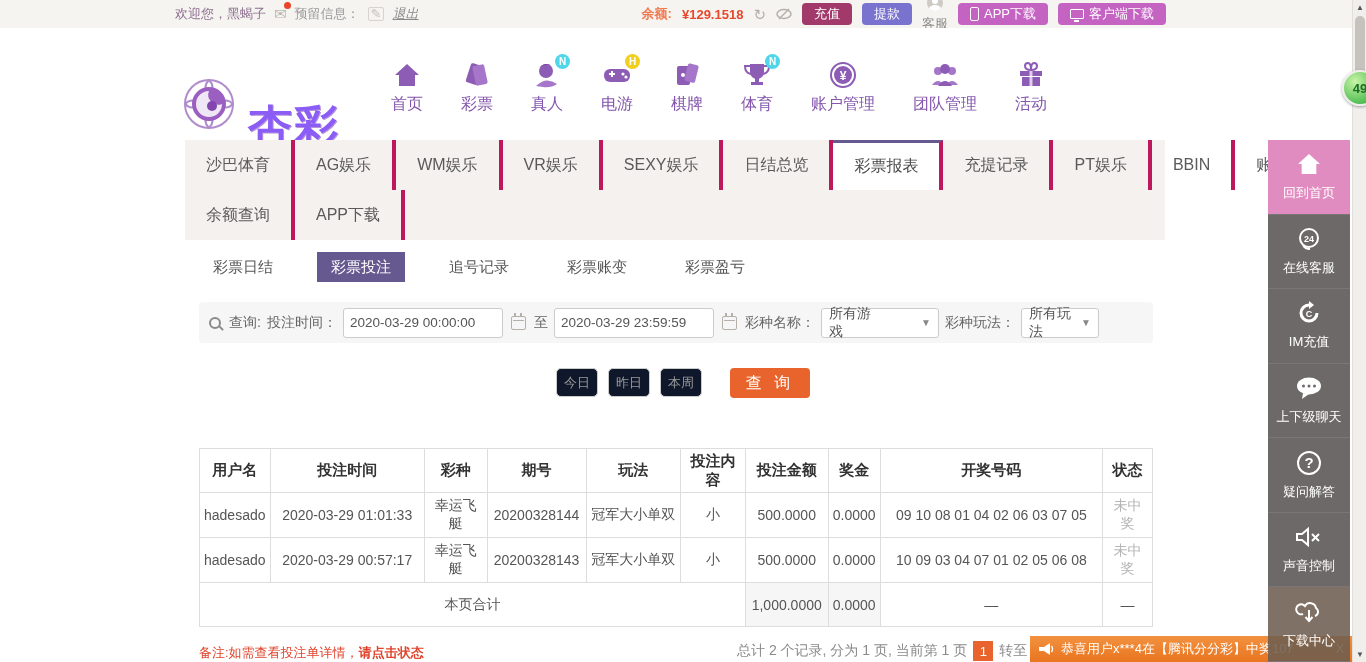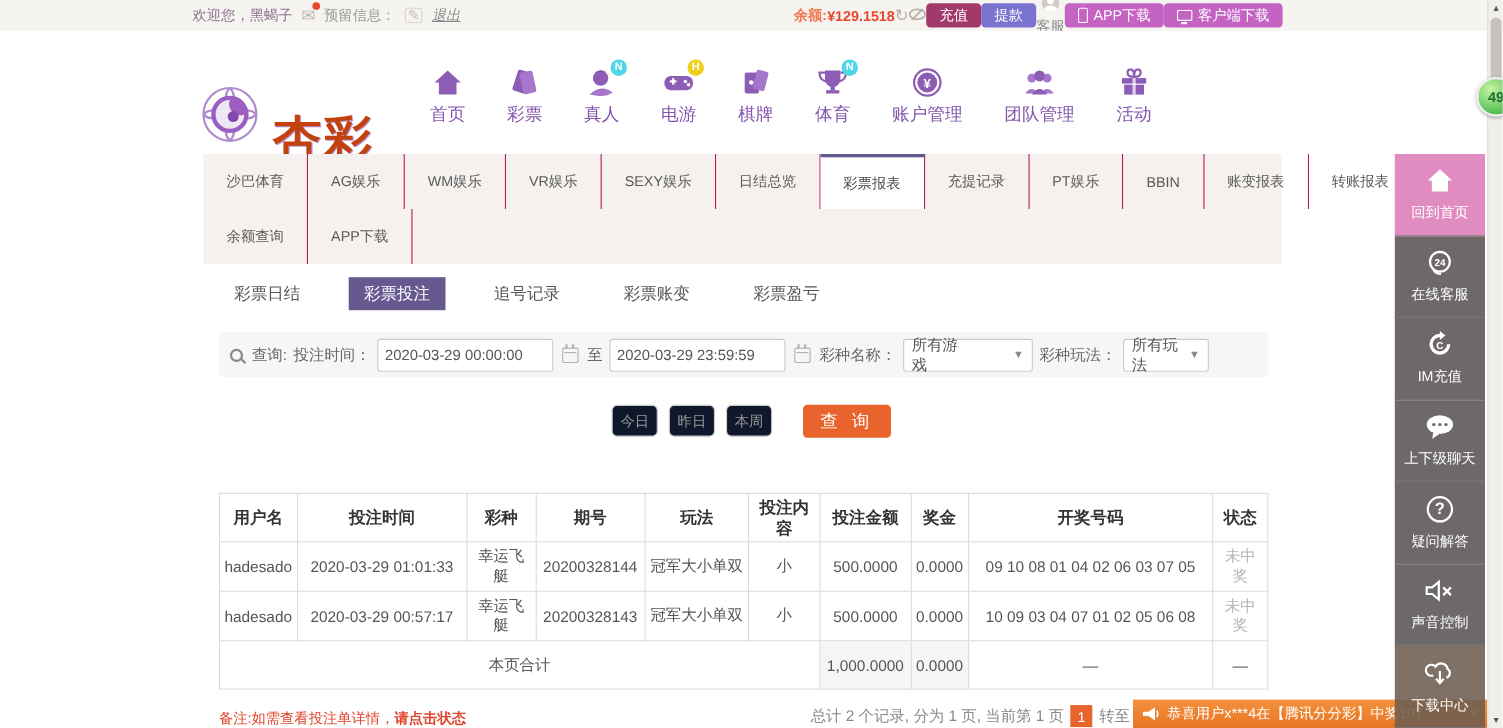--- a/index.html
+++ b/index.html
@@ -9,57 +9,57 @@
 
   
   .topbar { position:absolute; left:0; top:0; width:1366px; height:28px;
     background:#f6f4f1; display:flex; align-items:center; font-size:13px; color:#999; }
   .topbar-left { position:absolute; left:175px; top:0; height:28px; display:flex; align-items:center; gap:8px; }
   .welcome { color:#8d7090; }
   .icon-mail { position:relative; color:#b9b4ae; font-size:15px; cursor:pointer; }
   .icon-mail .dot { position:absolute; right:-4px; top:-3px; width:7px; height:7px; border-radius:50%; background:#e8452c; }
   .icon-edit { color:#c3beb8; font-size:13px; border:1px solid #d8d3cc; border-radius:2px; padding:0 2px; line-height:12px; }
   .logout { font-style:italic; color:#8a8a8a; text-decoration:underline; cursor:pointer; }
-  .topbar-right { position:absolute; right:200px; top:0; height:28px; display:flex; align-items:center; }
+  .topbar-right { position:absolute; right:200px; top:0; height:28px; display:flex; align-items:center; gap:10px; }
   .bal-label { color:#ef7a52; font-weight:bold; }
   .bal-value { color:#e8472b; font-weight:bold; }
   .tb-ico { color:#b5b0aa; font-size:15px; cursor:pointer; line-height:1; }
   .pill { height:22px; border-radius:4px; color:#fff; font-size:13px; padding:0 12px;
     display:flex; align-items:center; gap:5px; cursor:pointer; border:none; }
   .pill-deposit { background:#a13a6a; }
   .pill-withdraw { background:#7a72cf; }
   .service { display:flex; align-items:center; gap:4px; color:#8a8a8a; cursor:pointer;flex-direction:column; }
   .avatar { width:16px; height:16px; border-radius:50%; background:#cfcac4; position:relative; overflow:hidden; }
   .avatar:before { content:""; position:absolute; left:5px; top:3px; width:6px; height:6px; border-radius:50%; background:#fff; }
   .avatar:after { content:""; position:absolute; left:2px; top:10px; width:12px; height:8px; border-radius:50%; background:#fff; }
   .pill-app,.pill-client { background:#c563c3; }
   .glyph-phone { display:inline-block; width:9px; height:14px; border:1.5px solid #fff; border-radius:2px; }
   .glyph-monitor { display:inline-block; width:14px; height:10px; border:1.5px solid #fff; border-radius:1px; position:relative; }
   .glyph-monitor:after { content:""; position:absolute; left:3px; bottom:-4px; width:5px; height:2px; background:#fff; }
 
   
   .header { position:absolute; left:0; top:28px; width:1366px; height:110px; background:#fff; }
   .logo { position:absolute; left:178px; top:24px; display:flex; align-items:center; gap:8px; cursor:pointer; }
-  .logo-text { font-size:44px; font-weight:bold; color:#c2410c; letter-spacing:2px;
+  .logo-text { font-size:44px; font-weight:bold; color:#8b5cf6; letter-spacing:2px;
     text-shadow:1px 1px 0 #b694d8; font-family:"DejaVu Sans",sans-serif;margin-top:45px; }
   .nav { position:absolute; left:372px; top:32px; display:flex; align-items:flex-end; gap:0; }
   .nav-item { width:70px; display:flex; flex-direction:column; align-items:center; gap:4px; cursor:pointer; position:relative; }
   .nav-item.wide { width:102px; }
   .nav-label { font-size:16px; color:#8456ad; white-space:nowrap; }
   .nav-ico { width:30px; height:30px; position:relative; display:flex; align-items:center; justify-content:center; }
   .badge { position:absolute; top:-6px; right:-8px; width:15px; height:15px; border-radius:50%;
     color:#fff; font-size:10px; font-weight:bold; display:flex; align-items:center; justify-content:center; }
   .badge-n { background:#4fd6e8; }
   .badge-h { background:#f0cf1d; }
 
   
   .tabstrip { position:absolute; left:185px; top:140px; width:980px; height:100px; background:#f4f1ee; }
   .tabrow { display:flex; height:50px; }
-  .tab { height:50px; padding:0 21px; display:flex; align-items:center; font-size:13px; color:#5a5a5a;
-    cursor:pointer; border-right:1px solid #be185d; position:relative; white-space:nowrap; }
+  .tab { height:50px; padding:0 21px; display:flex; align-items:center; font-size:16px; color:#5a5a5a;
+    cursor:pointer; border-right:4px solid #be185d; position:relative; white-space:nowrap; }
   .tab.active { background:#fff; border-top:3px solid #665990; color:#4a4a4a; }
 
   
   .subtabs { position:absolute; left:199px; top:252px; display:flex; gap:30px; }
   .subtab { height:30px; padding:0 14px; display:flex; align-items:center; font-size:15px; color:#555; cursor:pointer; }
   .subtab.active { background:#665990; color:#fff; }
 
   
   .querypanel { position:absolute; left:199px; top:302px; width:954px; height:41px; background:#f6f6f6;
     border-radius:4px; display:flex; align-items:center; padding:0 10px; gap:6px; font-size:14px; color:#666; }

